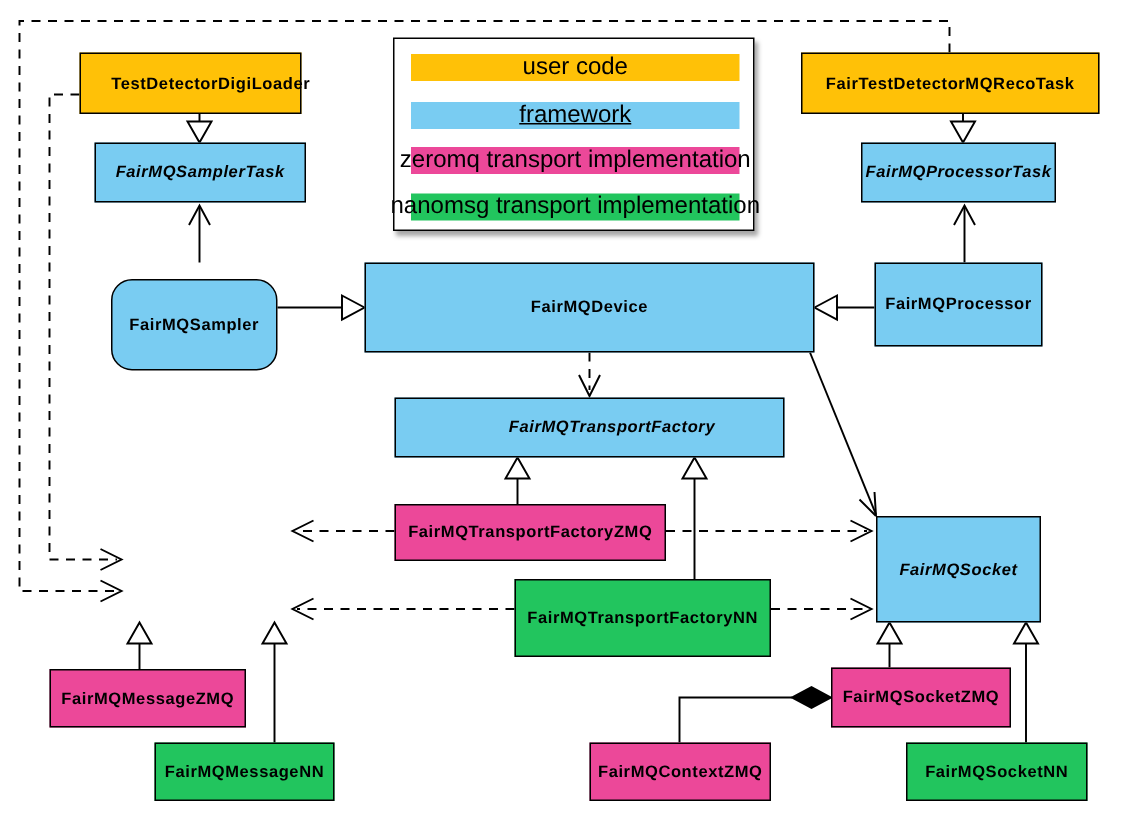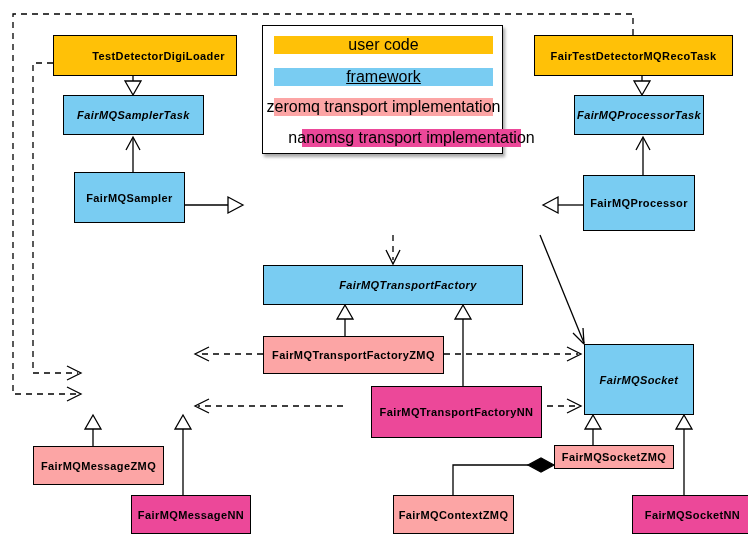--- a/index.html
+++ b/index.html
@@ -23,40 +23,40 @@
     font-size: 11px;
     font-weight: bold;
     letter-spacing: 0.4px;
     color: #000;
     white-space: nowrap;
     text-align: center;
   }
   .node.abstract { font-style: italic; }
   .c-user  { background: #FFC107; }
   .c-frame { background: #79CCF2; }
-  .c-zmq   { background: #fca5a5; }
-  .c-nn    { background: #ec4899; margin-left: 28px; }
+  .c-zmq   { background: #ec4899; }
+  .c-nn    { background: #22c55e; }
 
   
-  #n-digiloader      { left:53px;  top:35px;  width:184px; height:41px;padding-left:27px; }
+  #n-digiloader      { left:53px;  top:35px;  width:148px; height:41px;padding-left:27px; }
   #n-recotask        { left:534px; top:35px;  width:199px; height:41px; }
   #n-samplertask     { left:63px;  top:95px;  width:141px; height:40px; }
   #n-processortask   { left:574px; top:95px;  width:130px; height:40px; }
-  #n-sampler         { left:74px;  top:172px; width:111px; height:51px; }
+  #n-sampler         { left:74px;  top:186px; width:111px; height:61px;border-radius:14px; }
   #n-device          { left:243px; top:175px; width:300px; height:60px; }
   #n-processor       { left:583px; top:175px; width:112px; height:56px; }
   #n-transportfactory{ left:263px; top:265px; width:260px; height:40px;padding-left:30px; }
   #n-tfzmq           { left:263px; top:336px; width:181px; height:38px; }
   #n-tfnn            { left:343px; top:386px; width:171px; height:52px; }
   #n-message         { left:83px;  top:346px; width:110px; height:69px; }
   #n-socket          { left:584px; top:344px; width:110px; height:71px; }
   #n-messagezmq      { left:33px;  top:446px; width:131px; height:39px; }
   #n-messagenn       { left:103px; top:495px; width:120px; height:39px; }
   #n-contextzmq      { left:393px; top:495px; width:121px; height:39px; }
-  #n-socketzmq       { left:554px; top:445px; width:120px; height:24px; }
+  #n-socketzmq       { left:554px; top:445px; width:120px; height:40px; }
   #n-socketnn        { left:604px; top:495px; width:121px; height:39px; }
 
   
   #legend {
     position: absolute;
     left: 262px; top: 25px;
     width: 241px; height: 129px;
     box-sizing: border-box;
     background: #ffffff;
     border: 1px solid #000;
@@ -198,20 +198,21 @@
     <div id="lg-frame" class="legend-bar c-frame">framework</div>
     <div id="lg-zmq" class="legend-bar c-zmq">zeromq transport implementation</div>
     <div id="lg-nn" class="legend-bar c-nn">nanomsg transport implementation</div>
   </div>
 
   <div id="n-digiloader" class="node c-user">TestDetectorDigiLoader</div>
   <div id="n-recotask" class="node c-user">FairTestDetectorMQRecoTask</div>
   <div id="n-samplertask" class="node c-frame abstract">FairMQSamplerTask</div>
   <div id="n-processortask" class="node c-frame abstract">FairMQProcessorTask</div>
   <div id="n-sampler" class="node c-frame">FairMQSampler</div>
+  <div id="n-device" class="node c-frame">FairMQDevice</div>
   <div id="n-processor" class="node c-frame">FairMQProcessor</div>
   <div id="n-transportfactory" class="node c-frame abstract">FairMQTransportFactory</div>
   <div id="n-tfzmq" class="node c-zmq">FairMQTransportFactoryZMQ</div>
   <div id="n-tfnn" class="node c-nn">FairMQTransportFactoryNN</div>
   <div id="n-socket" class="node c-frame abstract">FairMQSocket</div>
   <div id="n-messagezmq" class="node c-zmq">FairMQMessageZMQ</div>
   <div id="n-messagenn" class="node c-nn">FairMQMessageNN</div>
   <div id="n-contextzmq" class="node c-zmq">FairMQContextZMQ</div>
   <div id="n-socketzmq" class="node c-zmq">FairMQSocketZMQ</div>
   <div id="n-socketnn" class="node c-nn">FairMQSocketNN</div>

